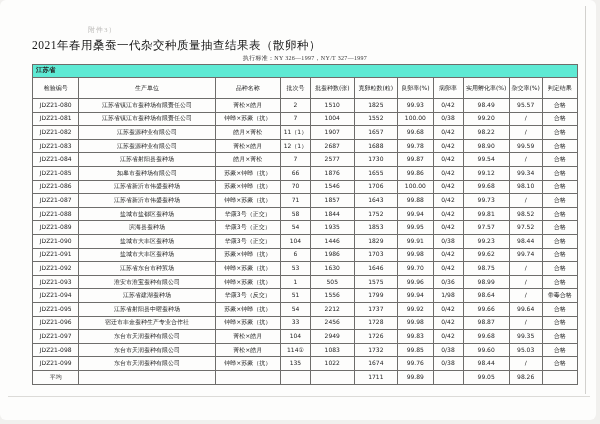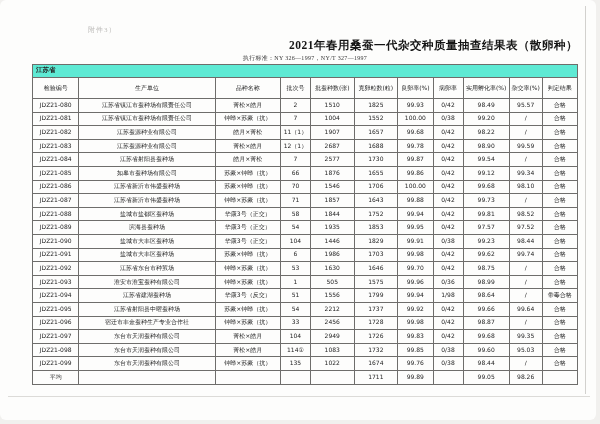--- a/index.html
+++ b/index.html
@@ -21,21 +21,21 @@
   .scan-edge-bottom{
     position:absolute;left:8px;top:396px;width:582px;height:1px;
     background:#dcdbd8;
   }
   .attachment{
     position:absolute;left:88px;top:25px;
     font-size:7px;color:#bdbcb9;letter-spacing:1px;
   }
   .title{
     position:absolute;left:32px;top:38px;width:546px;
-    text-align:right;font-size:11.5px;font-weight:bold;
+    text-align:left;font-size:11.5px;font-weight:normal;
     letter-spacing:0.5px;color:#151515;
   }
   .standard{
     position:absolute;left:32px;top:54px;width:546px;
     text-align:center;font-size:6px;color:#3a3a3a;letter-spacing:0.3px;
   }
   table.results{
     position:absolute;left:32px;top:64px;width:546px;
     border-collapse:collapse;table-layout:fixed;
     font-family:"DejaVu Sans","Liberation Sans",sans-serif;

